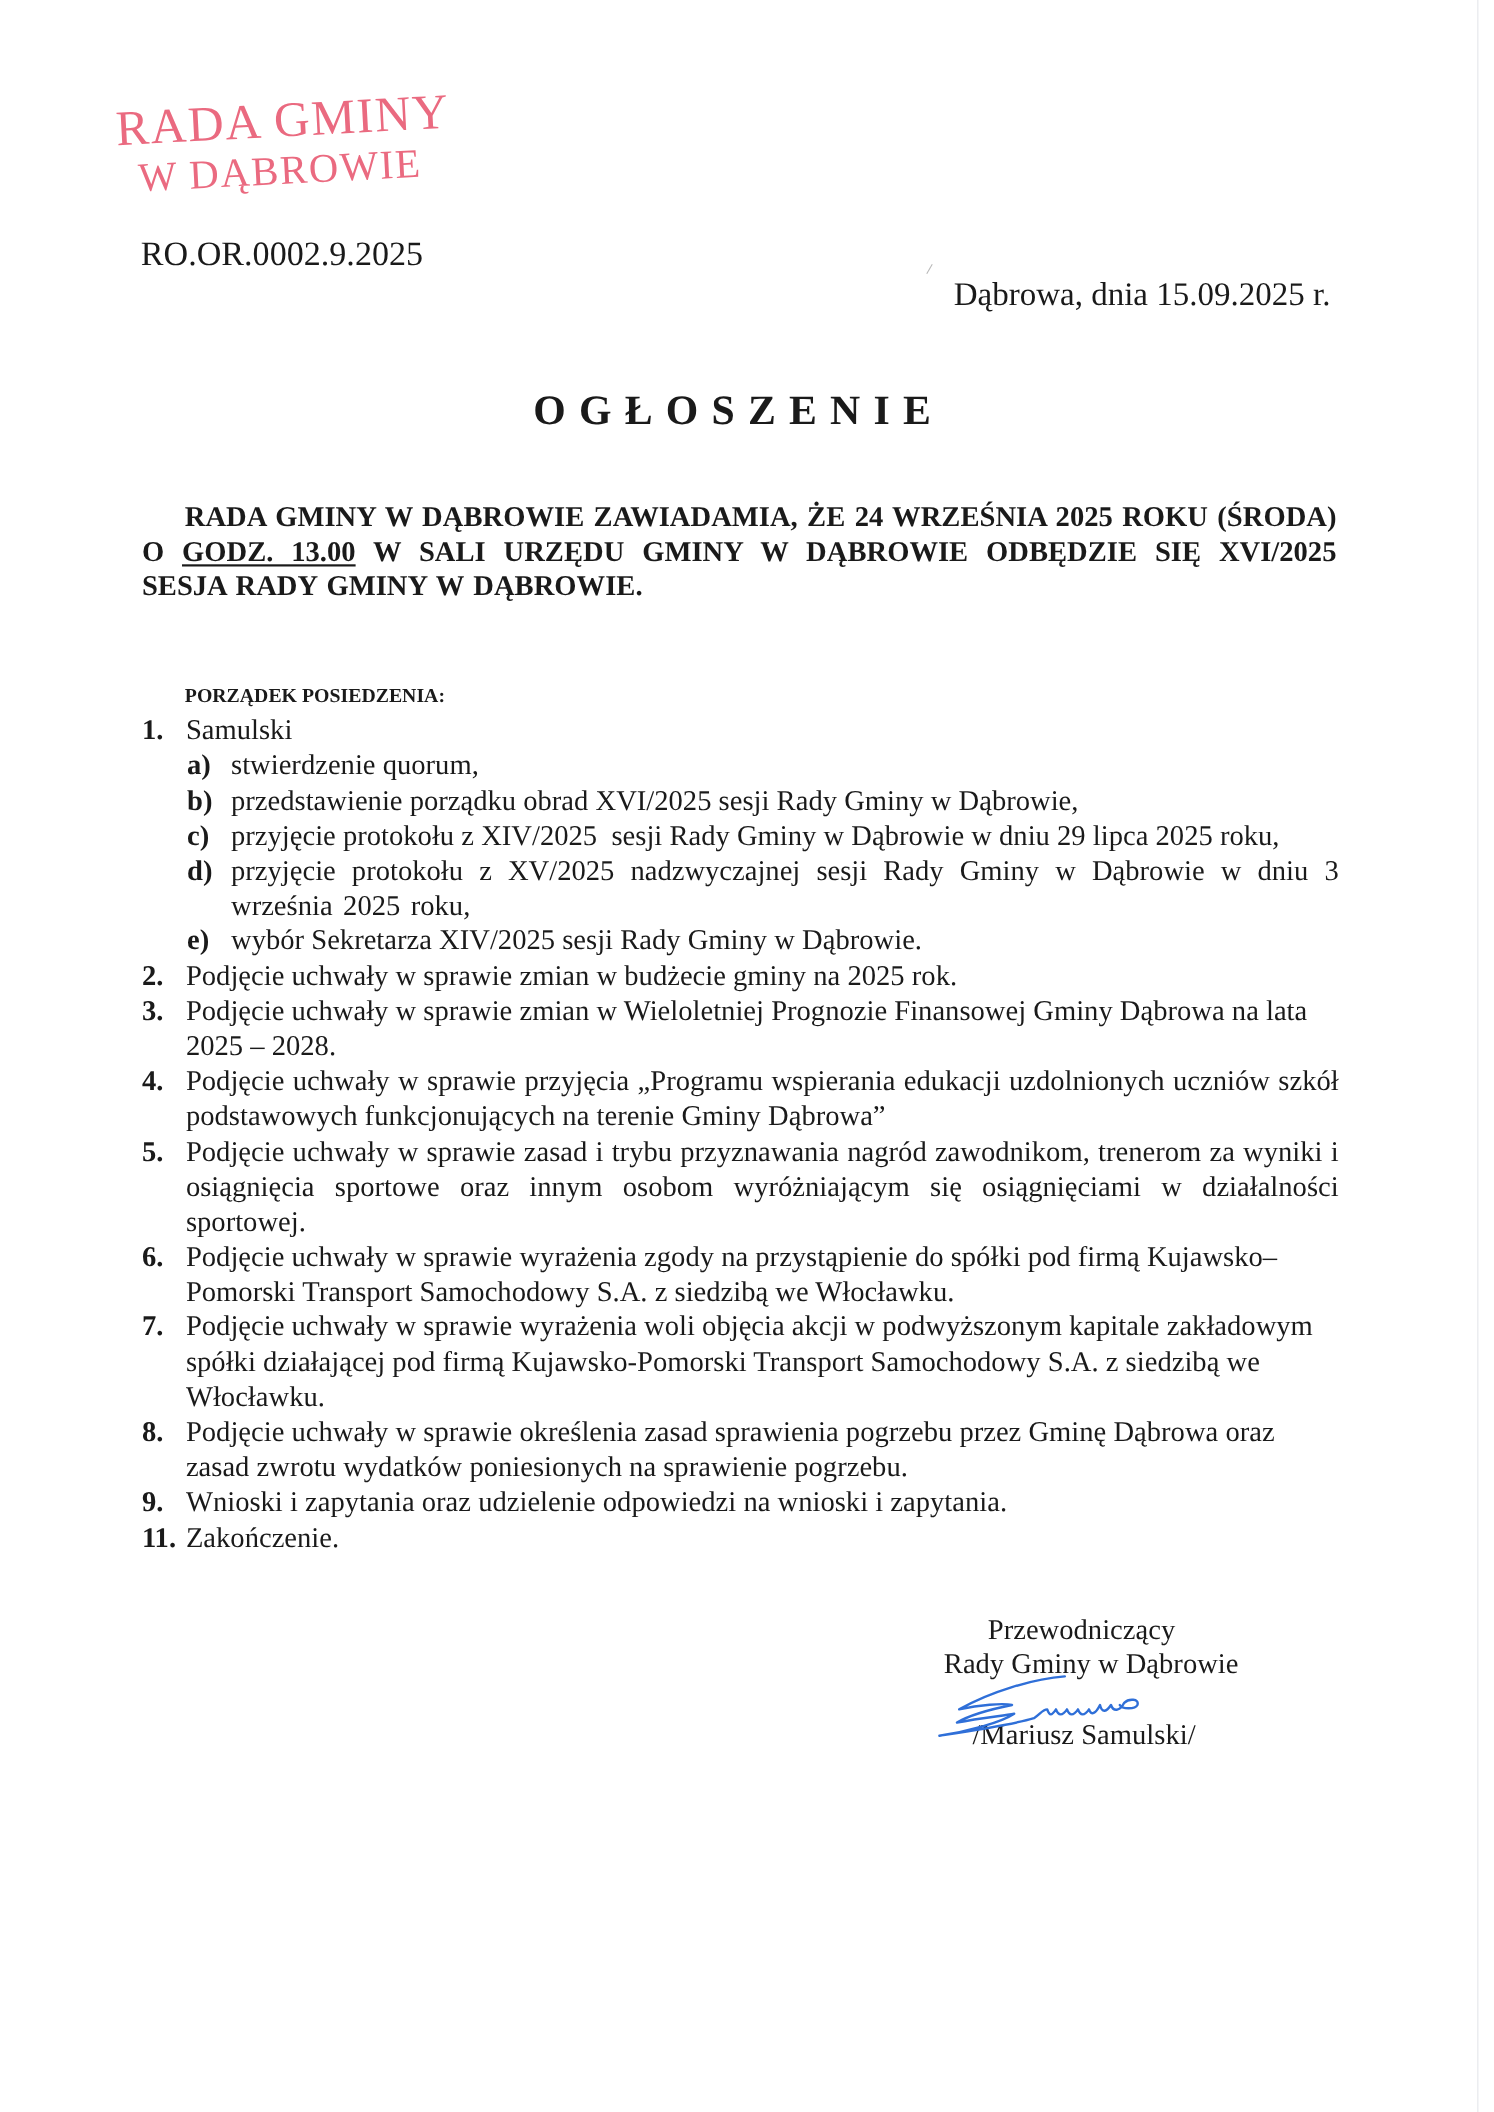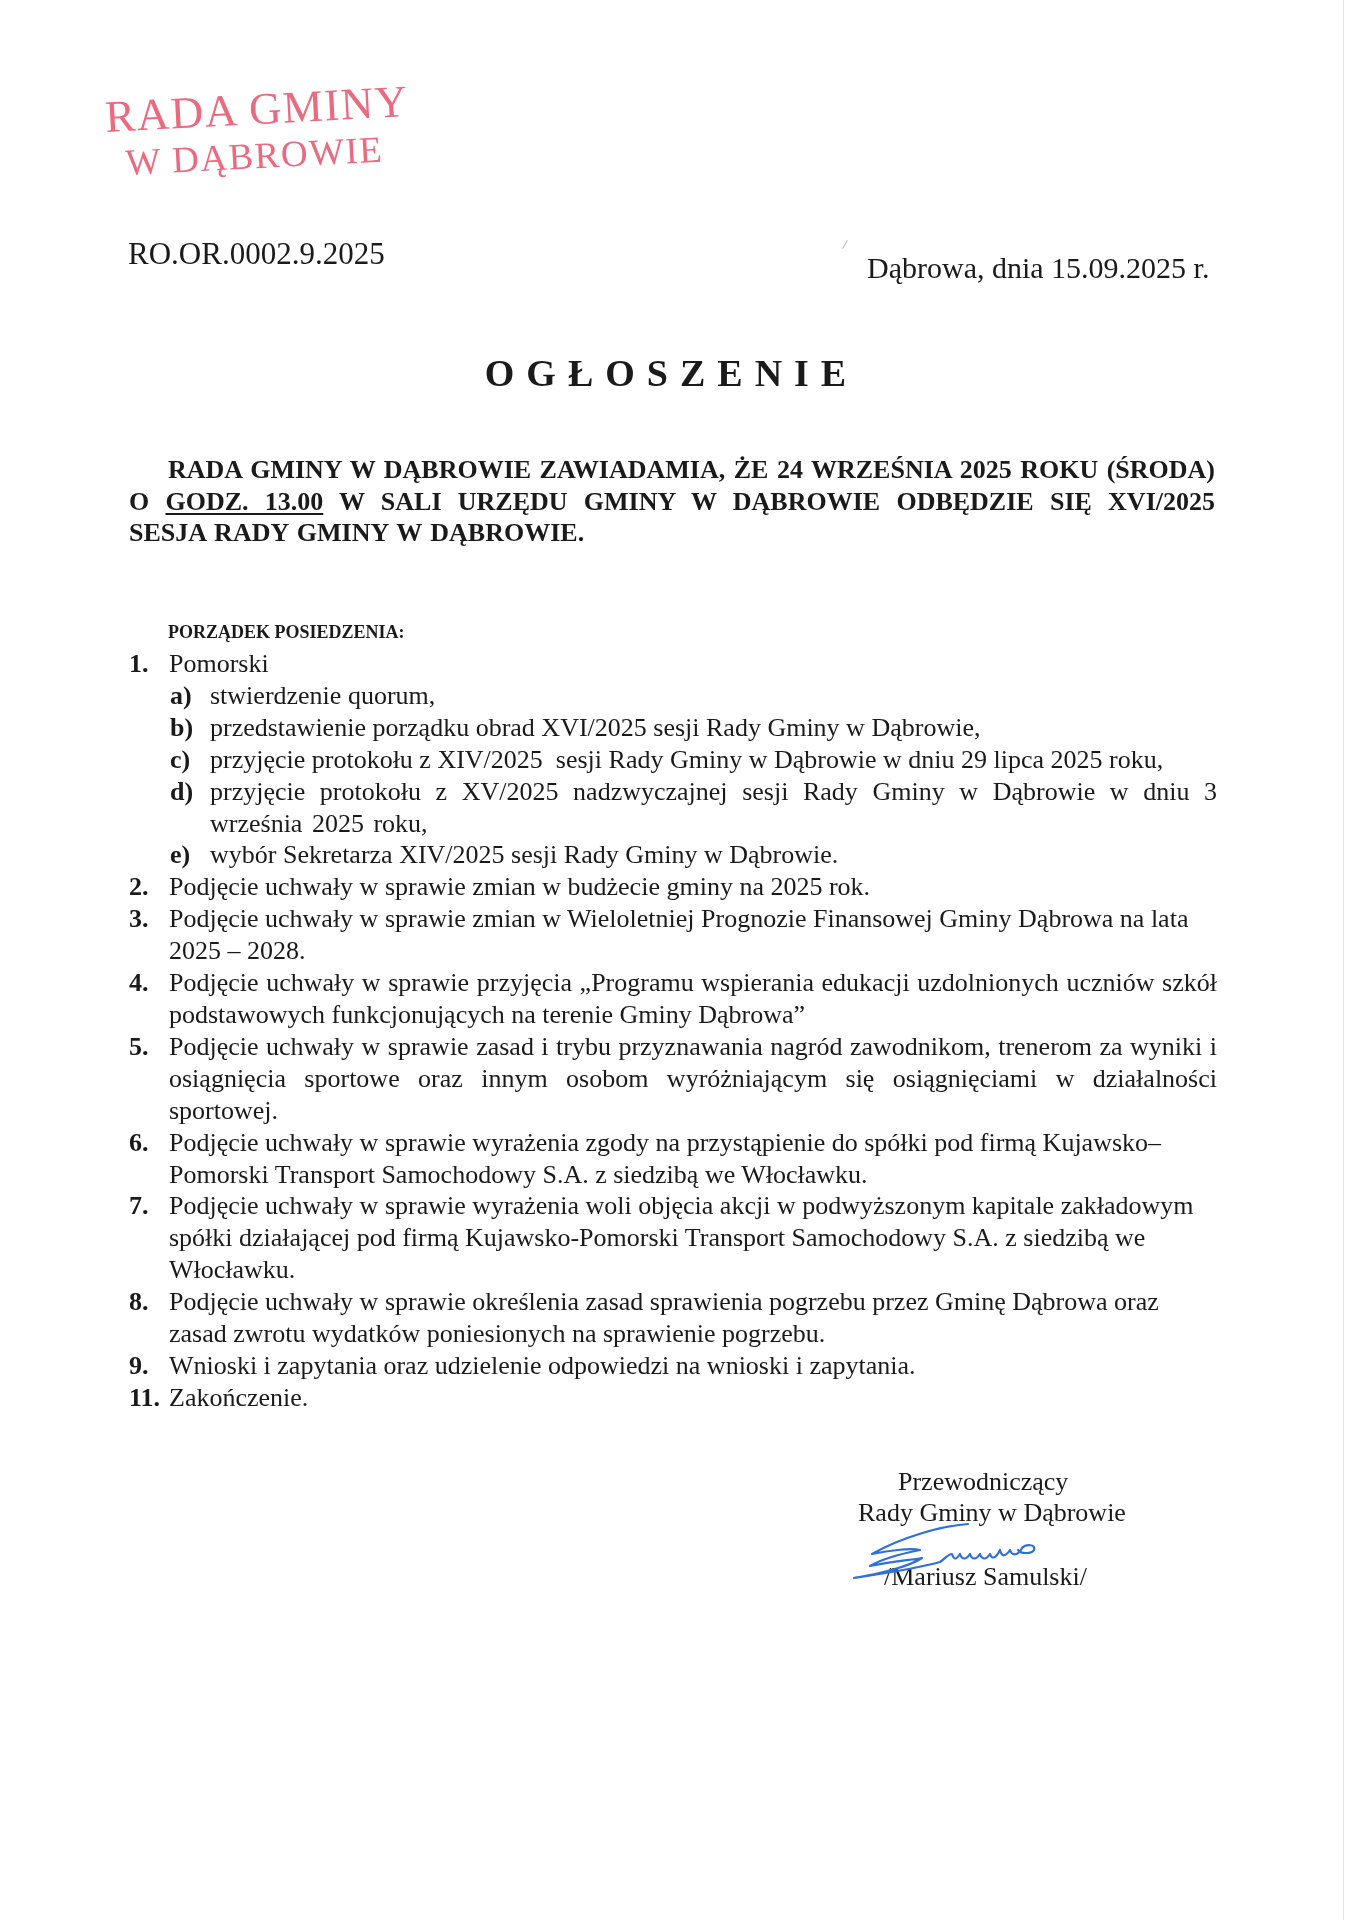--- a/index.html
+++ b/index.html
@@ -8,21 +8,21 @@
       font-family: "Liberation Serif", "DejaVu Serif", serif;
       color: #1a1a1a;
     }
     .page-edge { position: absolute; left: 1343px; top: 0; width: 1px; height: 1920px; background: #e4e6ea; }
 
     
     .stamp { position: absolute; left: 104px; top: 92px; color: #e8566f; font-family: "Liberation Serif", serif; transform: rotate(-3deg); transform-origin: left top; opacity: 0.88; }
     .stamp .l1 { font-size: 45px; letter-spacing: 1.5px; line-height: 50px; white-space: nowrap; }
     .stamp .l2 { font-size: 37px; letter-spacing: 1.5px; line-height: 44px; margin-left: 18px; white-space: nowrap; }
 
-    .ref { position: absolute; left: 128px; top: 213px; font-size: 31px; line-height: 36px; white-space: nowrap; margin-top: 23px; }
+    .ref { position: absolute; left: 128px; top: 213px; font-size: 31px; line-height: 36px; white-space: nowrap; }
     .place-date { position: absolute; left: 867px; top: 216px; font-size: 30px; line-height: 36px; white-space: nowrap; margin-top: 34px; }
     .pen-mark { position: absolute; left: 840px; top: 244px; width: 10px; height: 1px; background: #b9b9b9; transform: rotate(-60deg); }
 
     .title { position: absolute; left: 0; width: 1343px; top: 350px; text-align: center; font-weight: bold; font-size: 38px; letter-spacing: 12px; line-height: 46px; }
 
     .intro { position: absolute; left: 129px; width: 1086px; top: 454px; font-weight: bold; font-size: 26px; line-height: 31.5px; text-align: justify; text-align-last: left; text-indent: 39px; word-spacing: 2px; }
     .intro .u { text-decoration: underline; text-decoration-thickness: 2px; text-underline-offset: 3px; }
 
     .agenda-title { position: absolute; left: 168px; top: 616px; font-weight: bold; font-size: 18px; line-height: 32px; white-space: nowrap; text-align: right; }
 
@@ -56,21 +56,21 @@
 
 <div class="title">OGŁOSZENIE</div>
 
 <div class="intro"><span>RADA GMINY W DĄBROWIE ZAWIADAMIA, ŻE 24 WRZEŚNIA  2025 ROKU (ŚRODA) O </span><span class="u">GODZ. 13.00</span><span> W SALI URZĘDU GMINY W DĄBROWIE ODBĘDZIE SIĘ XVI/2025 SESJA RADY GMINY W DĄBROWIE.</span></div>
 
 <div class="agenda-title">PORZĄDEK POSIEDZENIA:</div>
 
 <ol class="agenda">
   <li>
     <span class="num">1.</span>
-    <span class="txt">Pomorski</span>
+    <span class="txt">Samulski</span>
     <ol class="sub">
       <li><span class="num">a)</span><span class="txt">stwierdzenie quorum,</span></li>
       <li><span class="num">b)</span><span class="txt">przedstawienie porządku obrad XVI/2025 sesji Rady Gminy w Dąbrowie,</span></li>
       <li><span class="num">c)</span><span class="txt" style="white-space:pre">przyjęcie protokołu z XIV/2025  sesji Rady Gminy w Dąbrowie w dniu 29 lipca 2025 roku,</span></li>
       <li>
           <span class="num">d)</span>
           <span class="txt just" style="word-spacing:3px">przyjęcie protokołu z XV/2025  nadzwyczajnej sesji Rady Gminy w Dąbrowie w dniu 3 września 2025 roku,</span>
         </li>
       <li><span class="num">e)</span><span class="txt">wybór Sekretarza XIV/2025 sesji Rady Gminy w Dąbrowie.</span></li>
     </ol>

